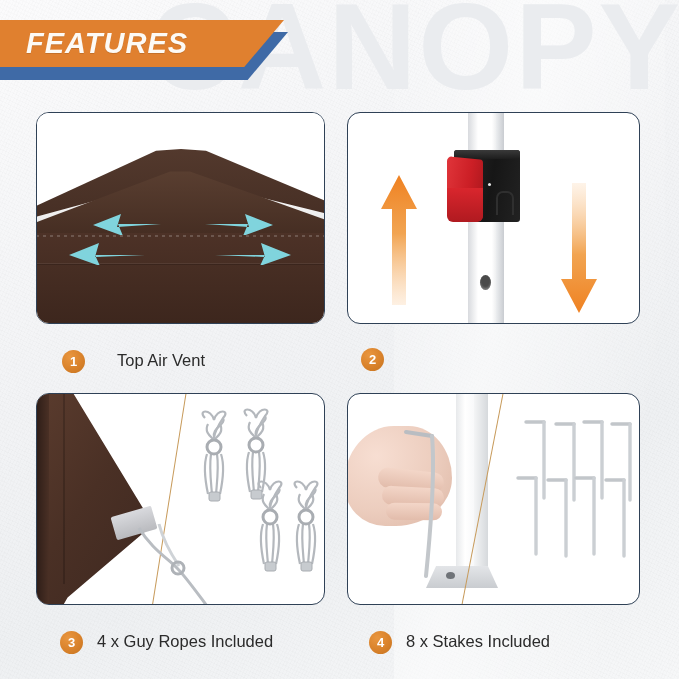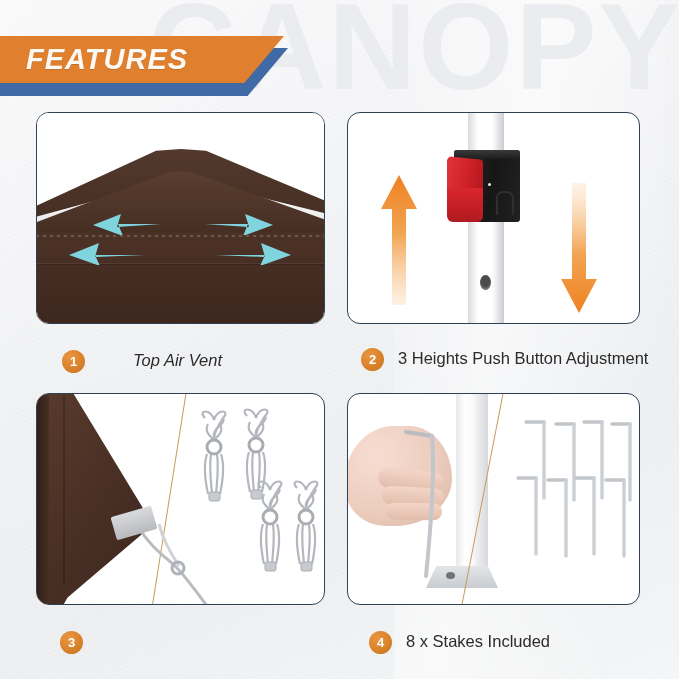--- a/index.html
+++ b/index.html
@@ -46,21 +46,21 @@
     color: #eaecef;
     line-height: 1;
     user-select: none;
     white-space: nowrap;
   }
 
   
   .banner-wrap {
     position: absolute;
     left: 0;
-    top: 36px;
+    top: 20px;
     width: 300px;
     height: 56px;
   }
   .banner-blue {
     position: absolute;
     left: 0;
     top: 12px;
     width: 288px;
     height: 48px;
     background: #3f6aa6;
@@ -135,21 +135,21 @@
     justify-content: center;
     flex: none;
   }
   .caption-text {
     color: #2b2b2b;
     font-size: 16.5px;
     line-height: 1.28;
     margin-left: 14px;
   }
   .cap-1 { padding-left: 26px; }
-  .cap-1 .caption-text { margin-left: 48px; font-style: italic; }
+  .cap-1 .caption-text { margin-left: 32px; }
   .cap-2 { padding-left: 14px; }
   .cap-2 .caption-text { margin-left: 14px; text-align: center; }
   .cap-3 { padding-left: 24px; }
   .cap-4 { padding-left: 22px; }
   .cap-4 .caption-text { }
   .cell-2 .caption { align-items: center; height: 50px; margin-top: 10px; }
 
   
   .p1-sky { position:absolute; inset:0; background:#ffffff; }
   .p1-canopy {
@@ -412,21 +412,20 @@
               <stop offset="100%" stop-color="#ef8121"></stop>
             </linearGradient>
           </defs>
           <path d="M19 130 L37 96 L26 96 L26 0 L12 0 L12 96 L1 96 Z" fill="url(#downgrad)"></path>
         </svg>
       </div>
     </div>
 
     <div class="caption cap-2">
       <div class="badge">2</div>
-      <div class="caption-text">3 Heights Push Button Adjustment</div>
     </div>
   </div>
 
   <div class="cell cell-3">
     <div class="panel">
       <div class="p3-fabric"></div>
       <div class="p3-fabric-edge"></div>
       <div class="p3-fabric-seam"></div>
       <div class="p3-tab"></div>
       <div class="p3-diag"></div>
@@ -498,20 +497,21 @@
             <path d="M20 46 C 22 60, 20 74, 19 86"></path>
           </g>
           <circle cx="17" cy="39" r="7" fill="none" stroke="#a9adb2" stroke-width="3"></circle>
           <rect x="12" y="84" width="11" height="9" rx="2" fill="#c7cbcf" stroke="#a9adb2" stroke-width="1"></rect>
         </svg>
       </div>
     </div>
 
     <div class="caption cap-3">
       <div class="badge">3</div>
+      <div class="caption-text">4 x Guy Ropes Included</div>
     </div>
   </div>
 
   <div class="cell cell-4">
     <div class="panel">
       <div class="p4-pole"></div>
       <div class="p4-pole-side"></div>
       <div class="p4-foot"></div>
       <div class="p4-foot-hole"></div>
 

